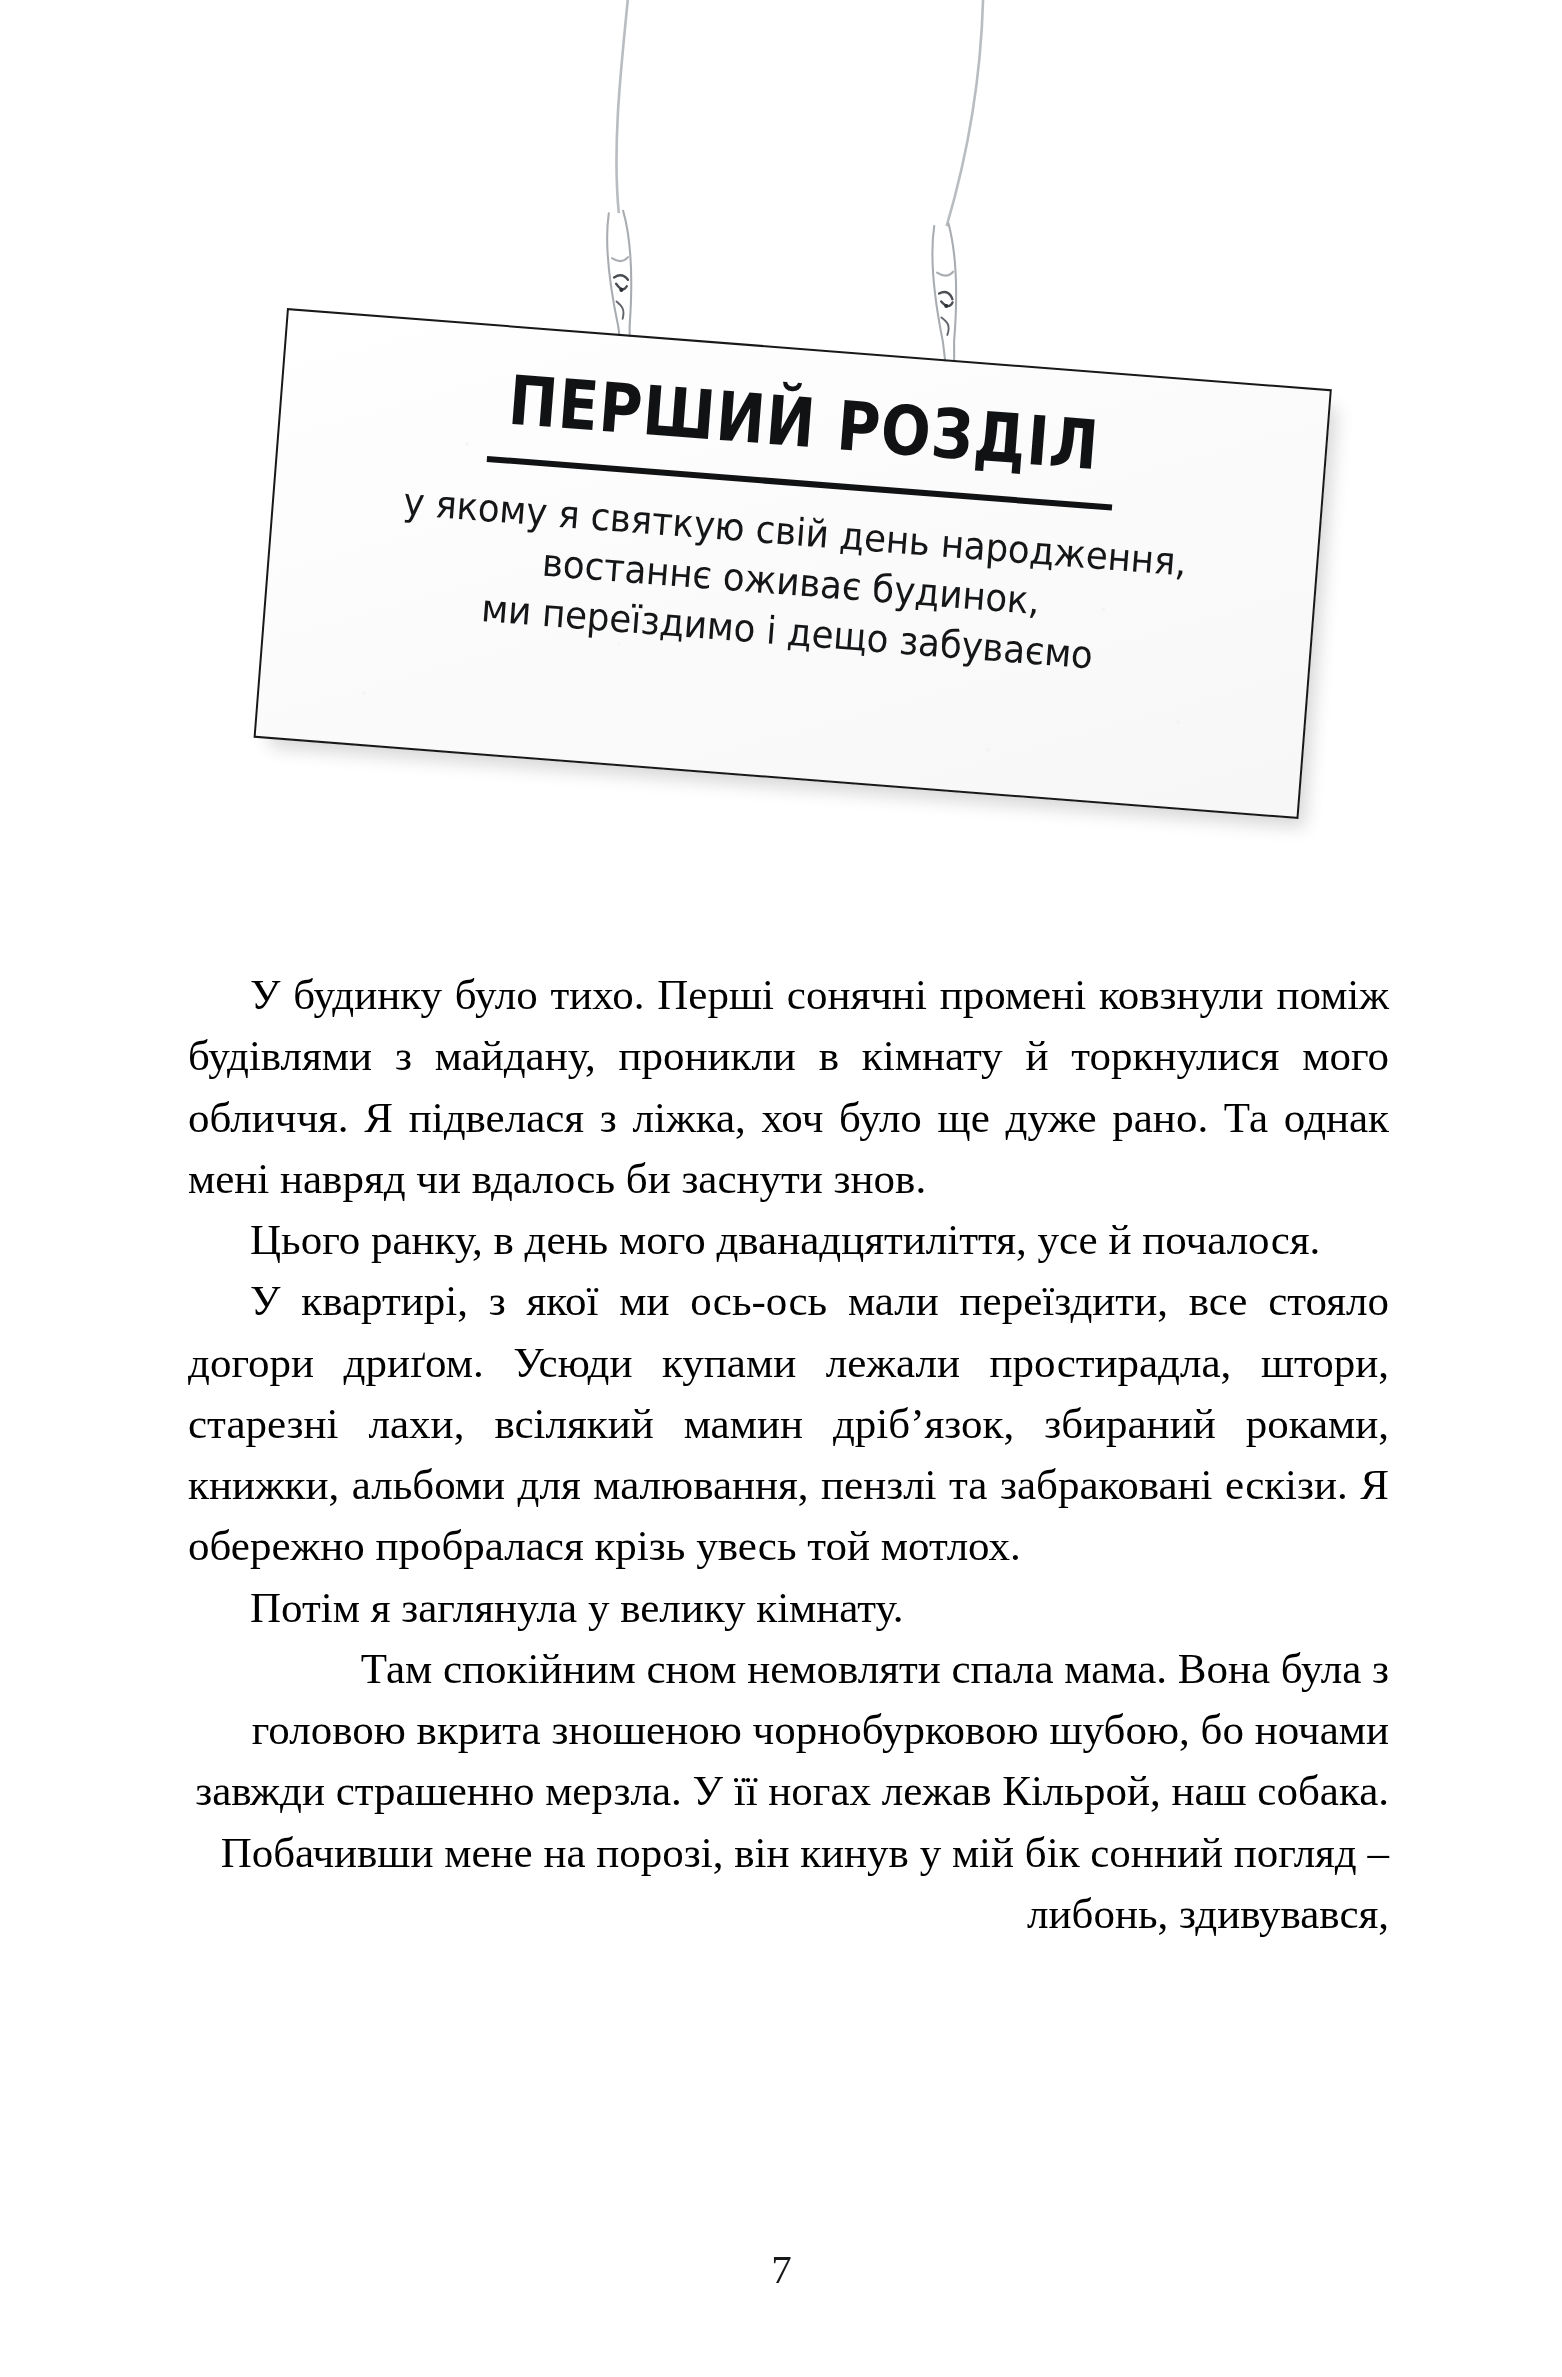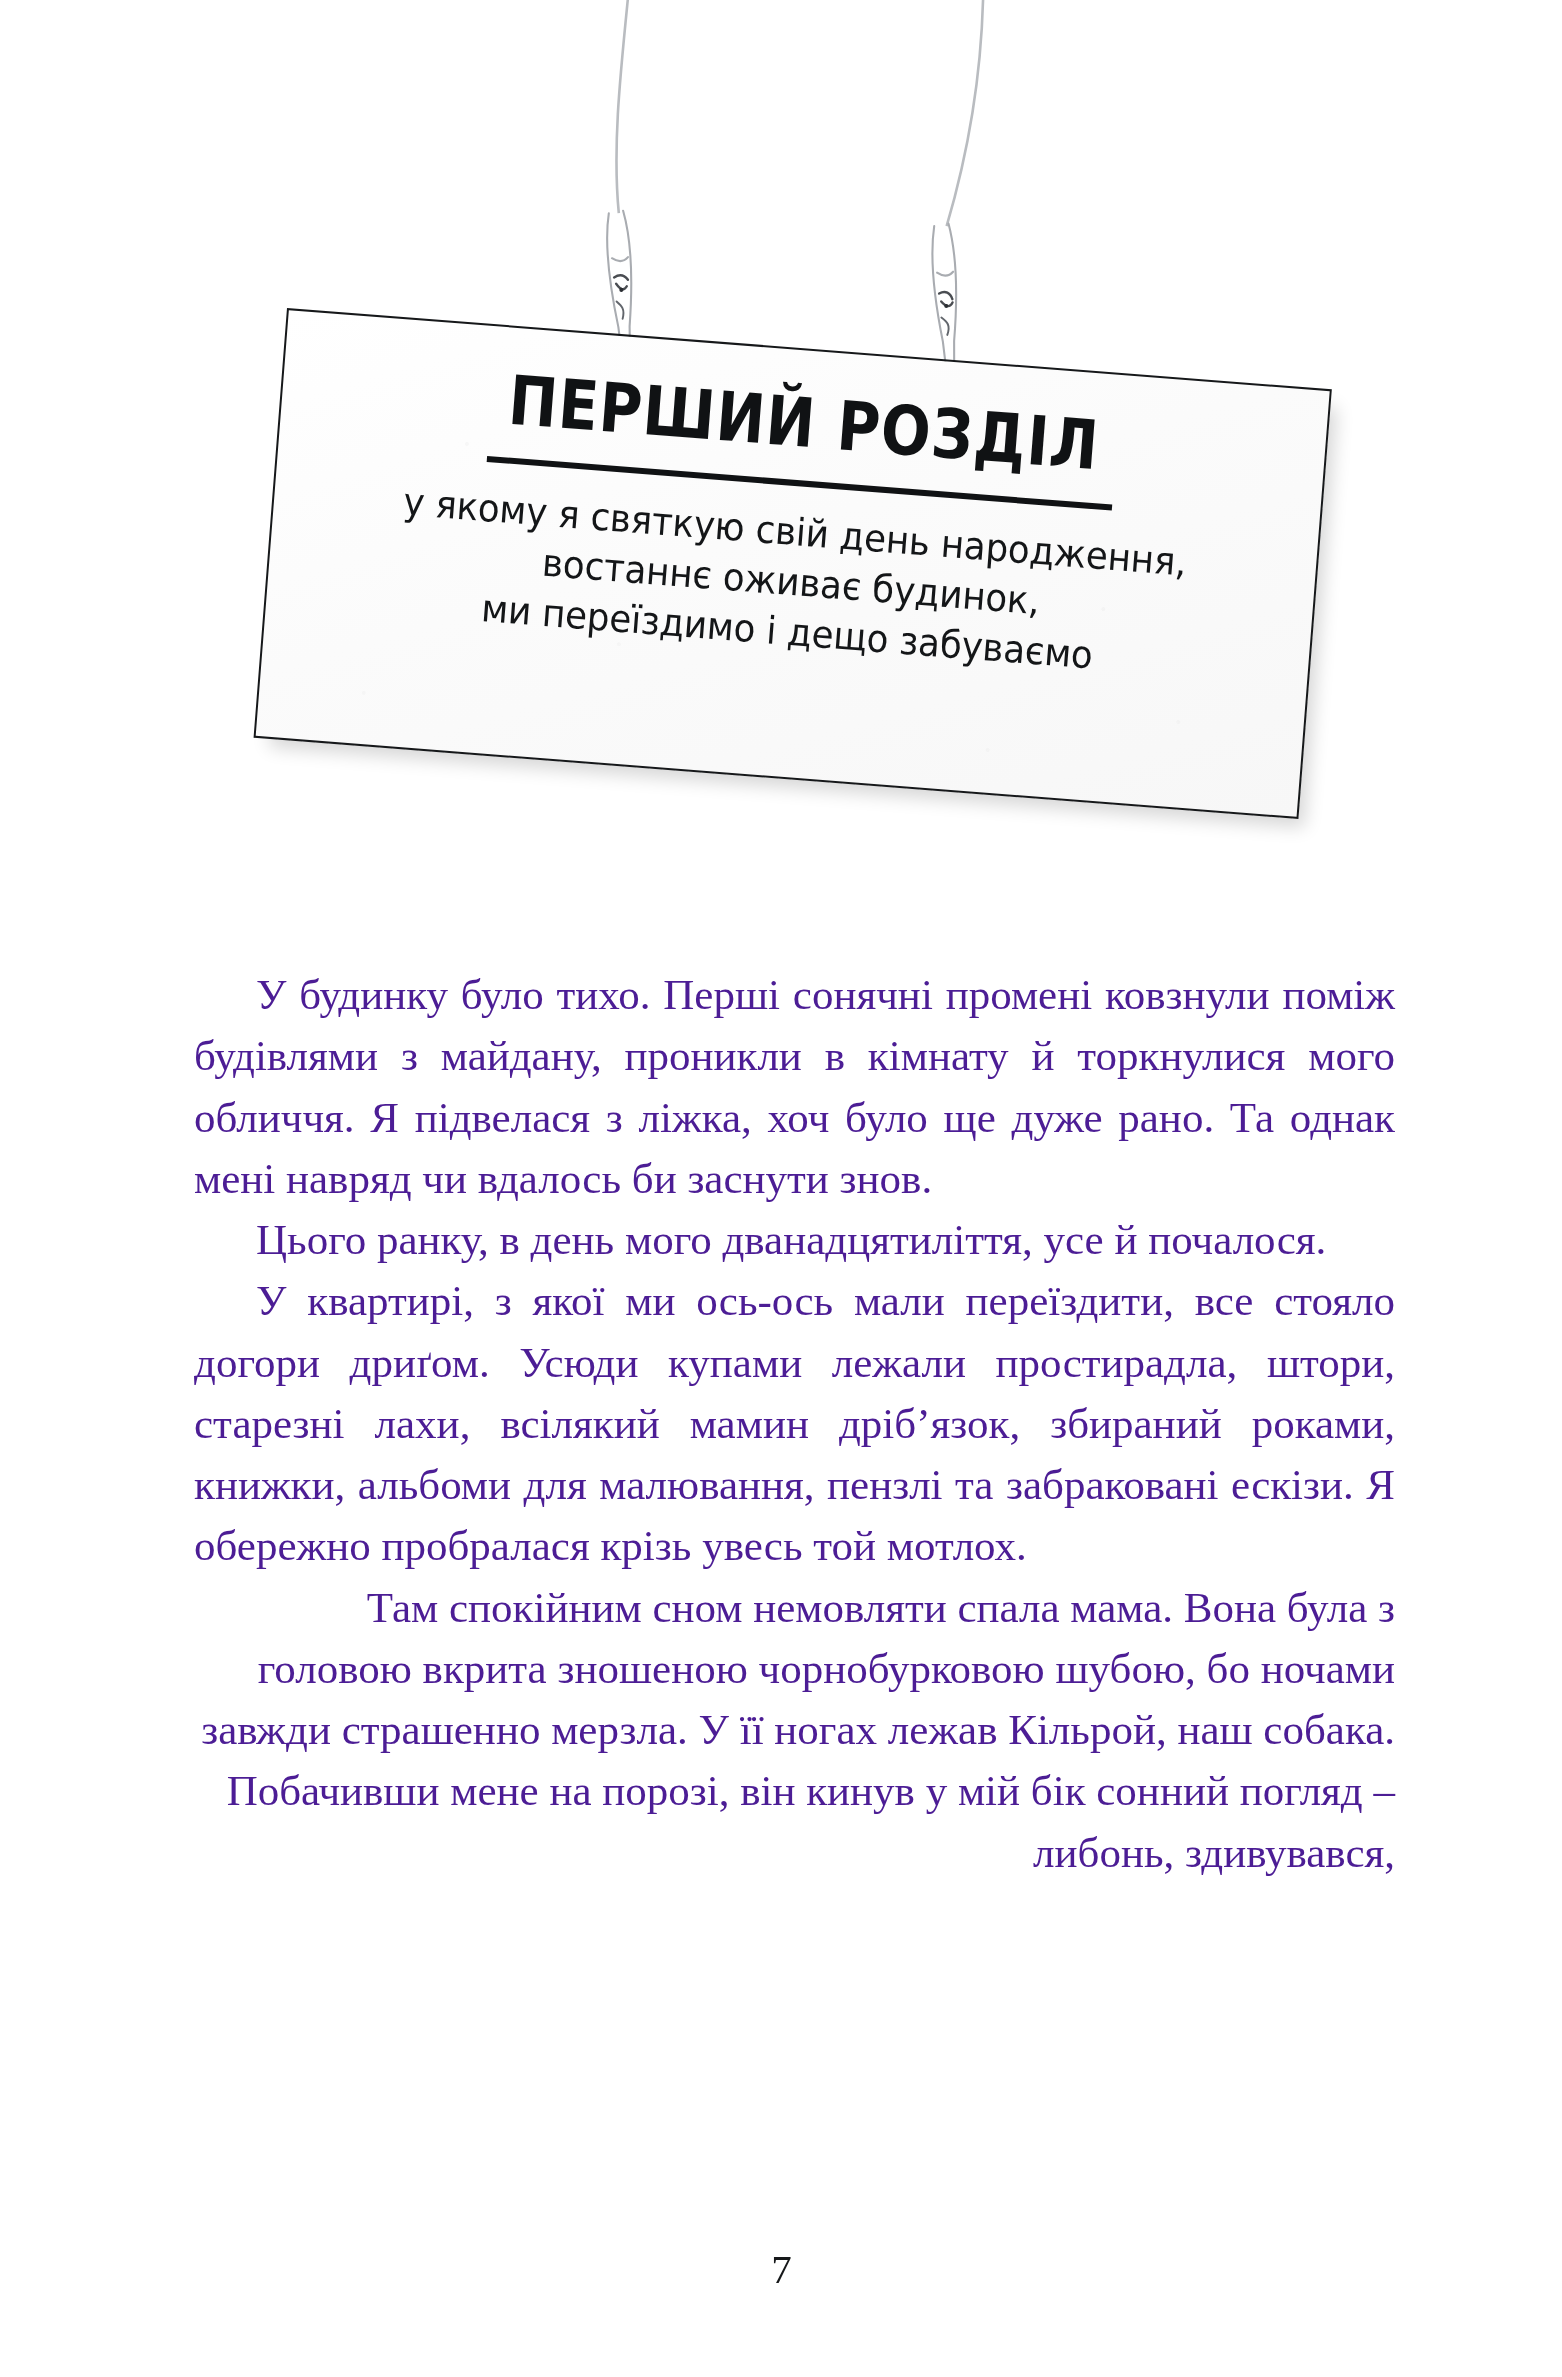--- a/index.html
+++ b/index.html
@@ -112,27 +112,27 @@
     text-align: center;
     letter-spacing: -0.2px;
     transform: scaleX(0.94);
     transform-origin: center;
   }
   .chapter-subtitle .sub-line { display: block; white-space: nowrap; }
 
   
   .body-text {
     position: absolute;
-    left: 194px;
+    left: 188px;
     top: 964px;
     width: 1201px;
     font-family: "Liberation Serif", "DejaVu Serif", serif;
     font-size: 43px;
     line-height: 1.425;
-    color: #4c1d95;
+    color: #000000;
     text-align: justify;
     text-justify: inter-word;
     -webkit-hyphens: none;
     hyphens: none;
   }
   .body-text p {
     margin: 0;
     text-indent: 62px;
   }
   .body-text p:last-child { text-align: right; }
@@ -202,19 +202,20 @@
         </div>
 
       </div>
     </div>
   </div>
 
   <div class="body-text">
     <p>У будинку було тихо. Перші сонячні промені ковзнули поміж будівлями з майдану, проникли в кімнату й торкнулися мого обличчя. Я підвелася з ліжка, хоч було ще дуже рано. Та однак мені навряд чи вдалось би заснути знов.</p>
     <p>Цього ранку, в день мого дванадцятиліття, усе й почалося.</p>
     <p>У квартирі, з якої ми ось-ось мали переїздити, все стояло догори дриґом. Усюди купами лежали простирадла, штори, старезні лахи, всілякий мамин дріб’язок, збираний роками, книжки, альбоми для малювання, пензлі та забраковані ескізи. Я обережно пробралася крізь увесь той мотлох.</p>
+    <p>Потім я заглянула у велику кімнату.</p>
     <p>Там спокійним сном немовляти спала мама. Вона була з головою вкрита зношеною чорнобурковою шубою, бо ночами завжди страшенно мерзла. У її ногах лежав Кільрой, наш собака. Побачивши мене на порозі, він кинув у мій бік сонний погляд – либонь, здивувався,</p>
   </div>
 
   <div class="folio">7</div>
 
 </div>
 
 
 </body></html>

